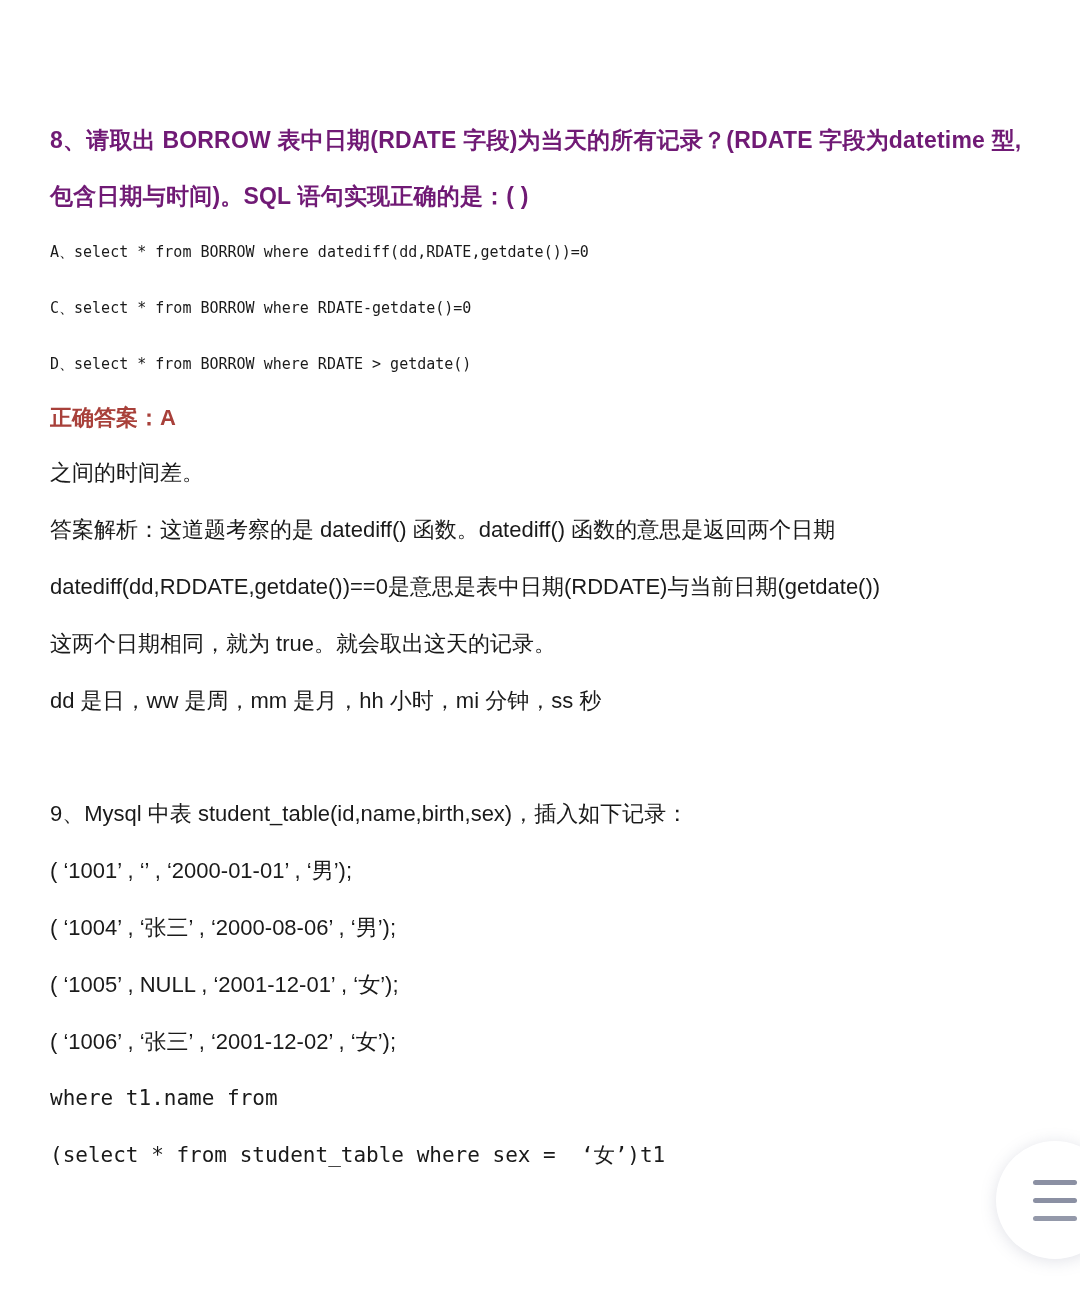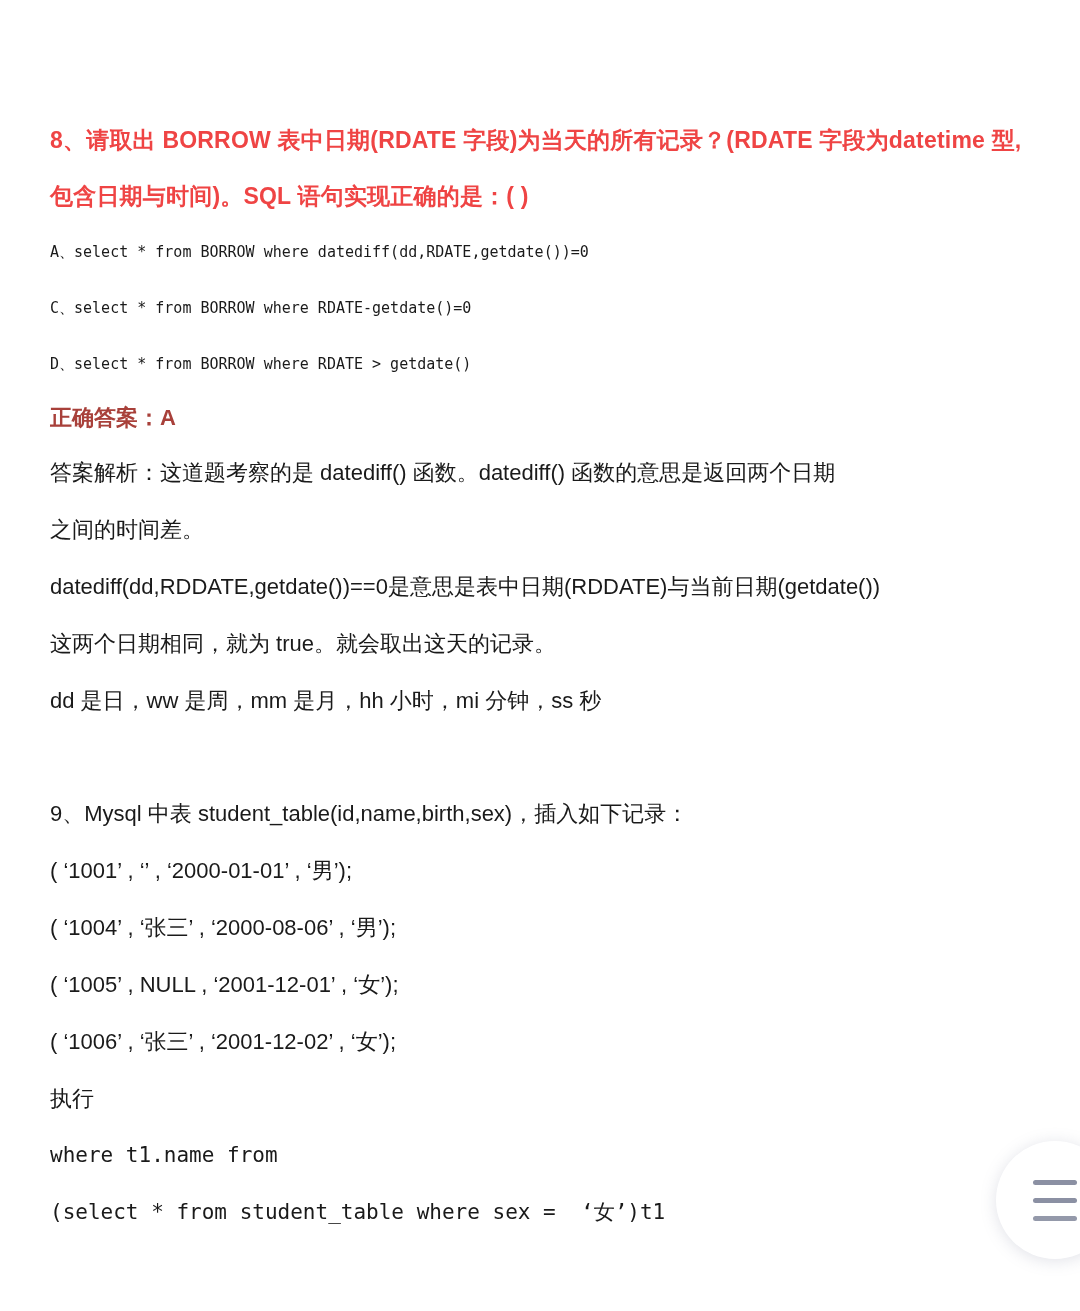--- a/index.html
+++ b/index.html
@@ -40,21 +40,21 @@
 
   .content {
     position: absolute;
     left: 50px;
     top: 0;
     width: 990px;
   }
 
   
   .q-title {
-    color: #ef4444;
+    color: #701a75;
     font-weight: bold;
     font-size: 23px;
     line-height: 56px;
     letter-spacing: 0.2px;
     white-space: nowrap;
   }
 
   .opt {
     color: #1a1a1a;
     font-family: "DejaVu Sans Mono", "Liberation Mono", monospace;
@@ -126,36 +126,35 @@
 
     <div class="q-title">8、请取出 BORROW 表中日期(RDATE 字段)为当天的所有记录？(RDATE 字段为datetime 型,</div>
     <div class="q-title">包含日期与时间)。SQL 语句实现正确的是：(  )</div>
 
     <div class="opt">A、select * from BORROW where datediff(dd,RDATE,getdate())=0</div>
     <div class="opt">C、select * from BORROW where RDATE-getdate()=0</div>
     <div class="opt">D、select * from BORROW where RDATE &gt; getdate()</div>
 
     <div class="answer">正确答案：A</div>
 
+    <div class="para">之间的时间差。</div>
     <div class="para">答案解析：这道题考察的是 datediff() 函数。datediff() 函数的意思是返回两个日期</div>
-    <div class="para">之间的时间差。</div>
     <div class="para">datediff(dd,RDDATE,getdate())==0是意思是表中日期(RDDATE)与当前日期(getdate())</div>
     <div class="para">这两个日期相同，就为 true。就会取出这天的记录。</div>
     <div class="para">dd 是日，ww 是周，mm 是月，hh 小时，mi 分钟，ss 秒</div>
 
     <div class="gap"></div>
 
     <div class="para">9、Mysql 中表 student_table(id,name,birth,sex)，插入如下记录：</div>
 
     <div class="para">( ‘1001’  ,   ‘’  ,  ‘2000-01-01’  ,   ‘男’);</div>
     <div class="para">( ‘1004’  ,  ‘张三’  ,  ‘2000-08-06’  ,  ‘男’);</div>
     <div class="para">( ‘1005’  ,  NULL ,  ‘2001-12-01’   ,   ‘女’);</div>
     <div class="para">( ‘1006’  ,  ‘张三’  ,  ‘2001-12-02’  ,  ‘女’);</div>
 
-    <div class="para">执行</div>
 
     <div class="code">where t1.name from</div>
     <div class="code">(select * from student_table where sex =  ‘女’)t1</div>
 
   </div>
 
   <div class="fab">
     <span class="bar"></span>
     <span class="bar"></span>
     <span class="bar b3"></span>

